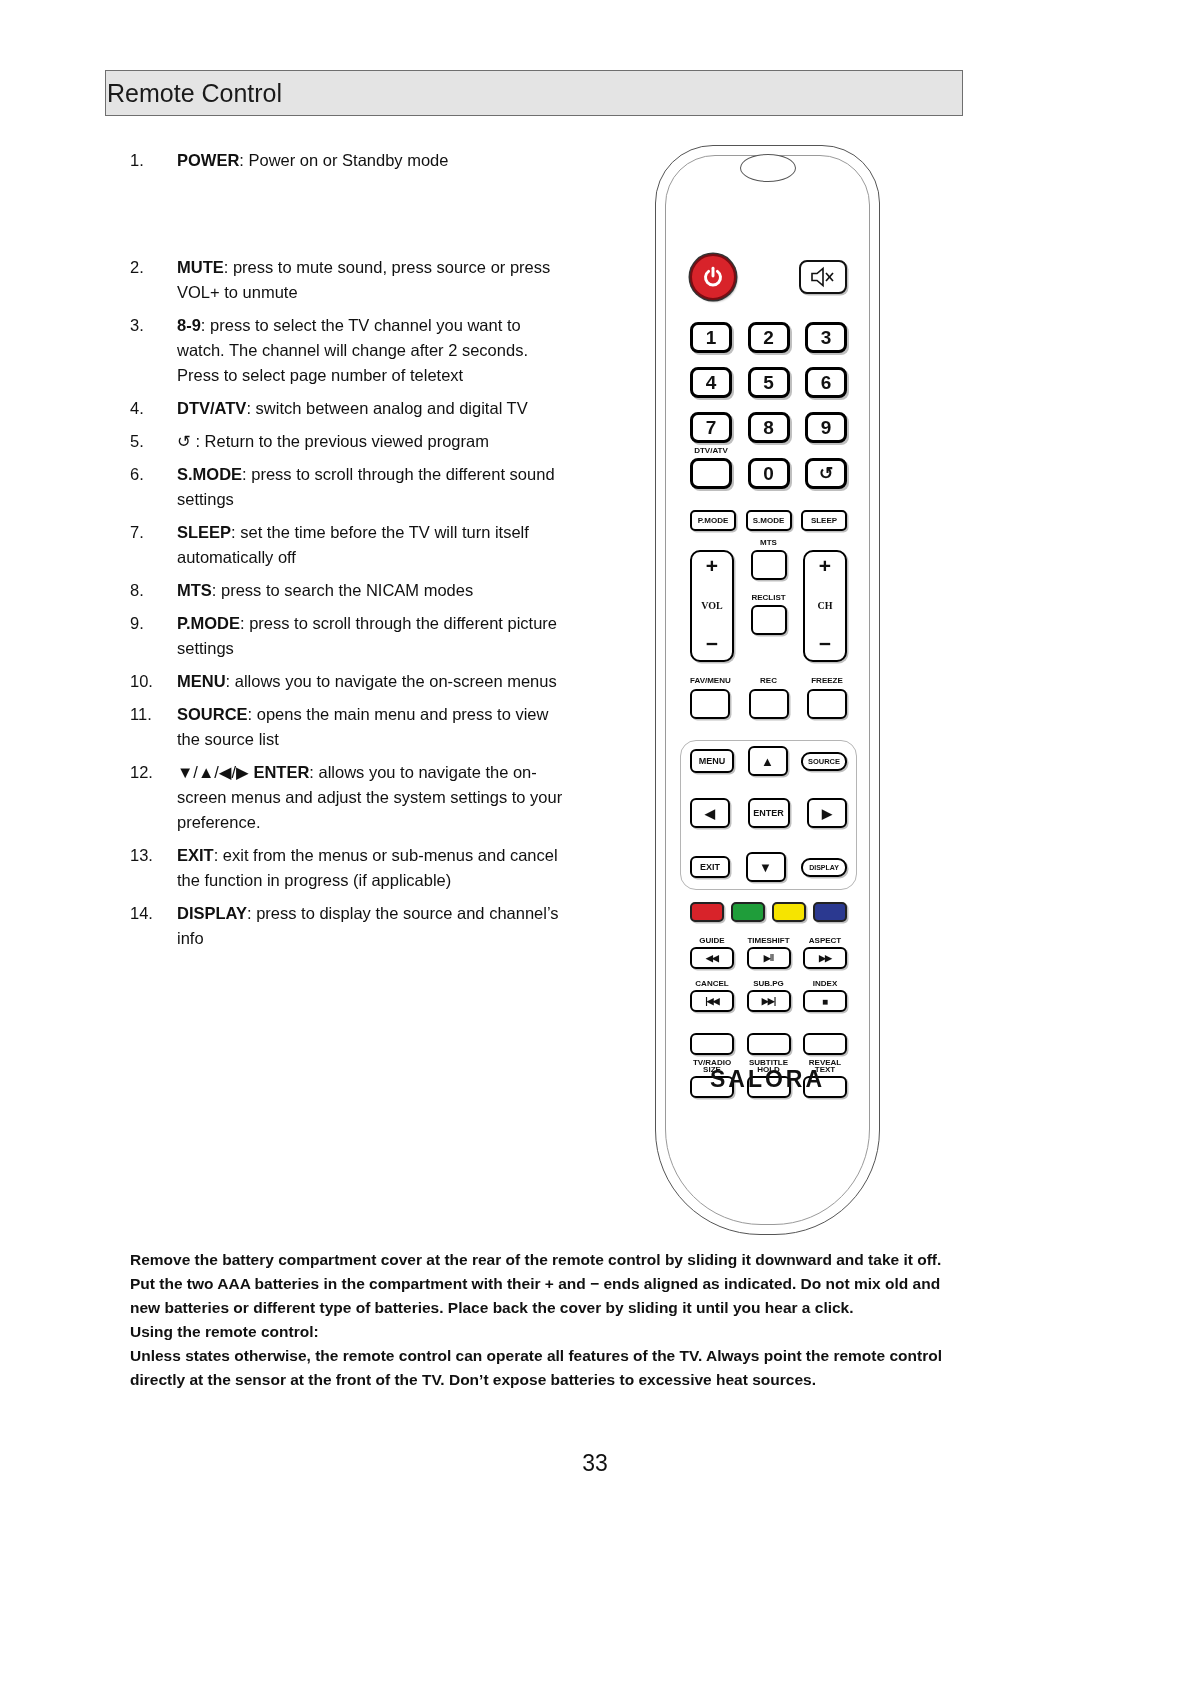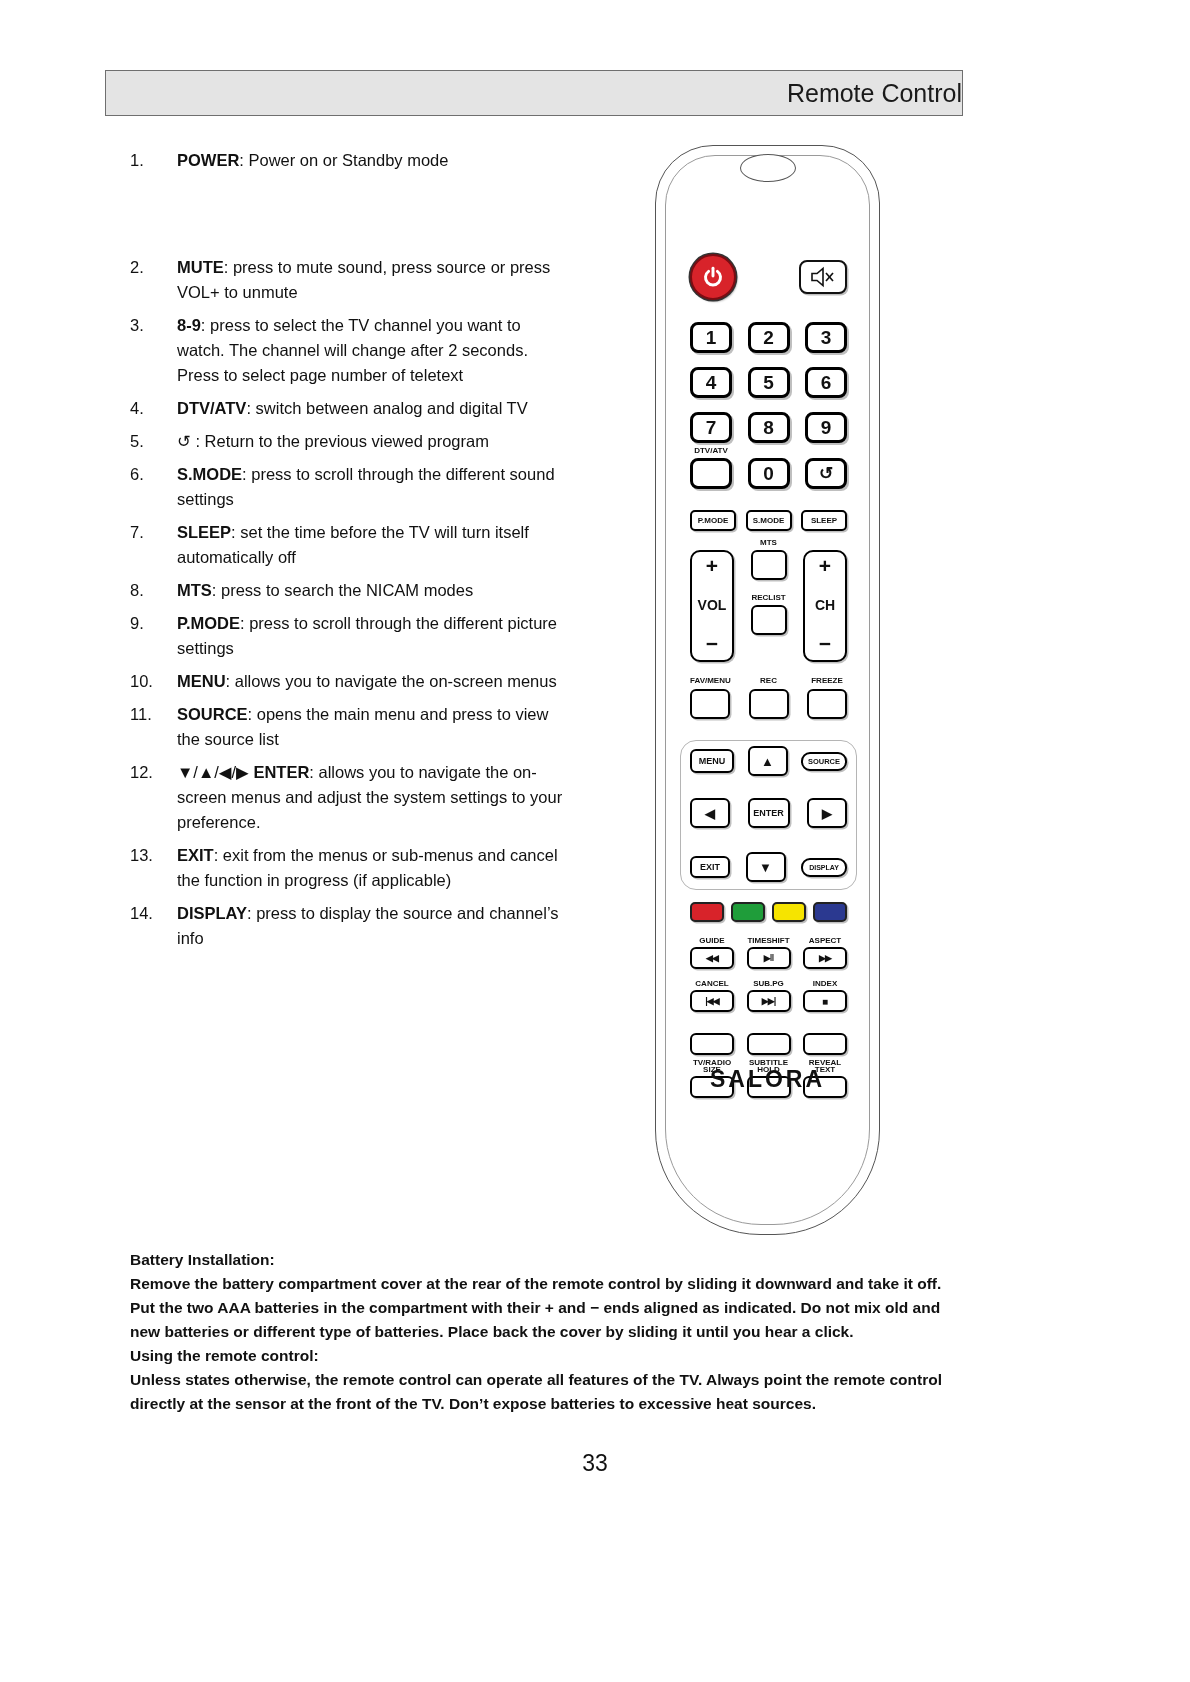--- a/index.html
+++ b/index.html
@@ -2,21 +2,21 @@
 <html><head>
 <meta charset="utf-8">
 <style>
   * { margin:0; padding:0; box-sizing:border-box; }
   html,body { background:#fff; }
   body { width:1190px; height:1682px; position:relative; font-family:"Liberation Sans", sans-serif; color:#111; }
   .page { position:absolute; inset:0; background:#ffffff; overflow:hidden; }
 
   
   .header { position:absolute; left:105px; top:70px; width:858px; height:46px; background:#e4e4e4;
-            border:1px solid #6f6f6f; display:flex; align-items:center; padding-left:16px;justify-content:flex-end; }
+            border:1px solid #6f6f6f; display:flex; align-items:center; padding-left:1px; }
   .header span { font-size:25px; color:#1a1a1a; }
 
   
   .list { position:absolute; left:130px; top:148px; width:440px; }
   .list-item { display:flex; font-size:16.5px; line-height:25px; margin-bottom:8px; }
   .list-item .num { width:47px; flex:none; }
   .list-item .body { flex:1; }
   .term { font-weight:700; }
   .mb-xl { margin-bottom:82px; }
 
@@ -43,21 +43,21 @@
           font-size:8px; font-weight:700; letter-spacing:0; }
 
   .tlabel { display:inline-block; font-size:8px; font-weight:700; text-align:center; }
   .w42 { width:42px; } .w40 { width:40px; } .w44 { width:44px;text-align:center; }
 
   .rocker-row { align-items:flex-start; }
   .rocker { width:44px; height:112px; border:2.5px solid #000; border-radius:10px; background:#fff;
             box-shadow:1.5px 1.5px 0 rgba(0,0,0,.25); display:flex; flex-direction:column; align-items:center;
             justify-content:space-between; padding:4px 0 6px 0; }
   .rk-plus,.rk-minus { font-size:21px; font-weight:700; line-height:20px; }
-  .rk-name { font-size:14px; font-weight:700; }
+  .rk-name { font-size:10px; font-weight:700;font-family:Liberation Serif, serif; }
   .mid-col { width:40px; display:flex; flex-direction:column; align-items:center; }
   .skey { width:36px; height:30px; border:2.5px solid #000; border-radius:6px; background:#fff;
           box-shadow:1.5px 1.5px 0 rgba(0,0,0,.25); }
   .mid-col .tlabel { margin-top:13px; margin-bottom:3px; }
 
   .fkey { width:40px; height:30px; border:2.5px solid #000; border-radius:6px; background:#fff;
           box-shadow:1.5px 1.5px 0 rgba(0,0,0,.25); display:flex; align-items:center; justify-content:center; }
 
   .dpad-outline { position:absolute; left:24px; right:22px; top:594px; height:150px; border:1px solid #b5b5b5; border-radius:16px; }
   .navkey { border:2.5px solid #000; border-radius:6px; background:#fff; box-shadow:1.5px 1.5px 0 rgba(0,0,0,.25);
@@ -319,21 +319,20 @@
     <div class="r-row" style="top:930px">
       <div class="pkey"></div>
       <div class="pkey"></div>
       <div class="pkey"></div>
     </div>
 
     <div class="brand">SALORA</div>
   </div>
 
   <div class="battery">
-    <div>Battery Installation:</div>
     <div>Remove the battery compartment cover at the rear of the remote control by sliding it downward and take it off. Put the two AAA batteries in the compartment with their + and −  ends aligned as indicated. Do not mix old and new batteries or different type of batteries. Place back the cover by sliding it until you hear a click.</div>
     <div>Using the remote control:</div>
     <div>Unless states otherwise, the remote control can operate all features of the TV. Always point the remote control directly at the sensor at the front of the TV. Don’t expose batteries to excessive heat sources.</div>
   </div>
 
   <div class="page-number">33</div>
 
 </div>
 
 </body></html>

